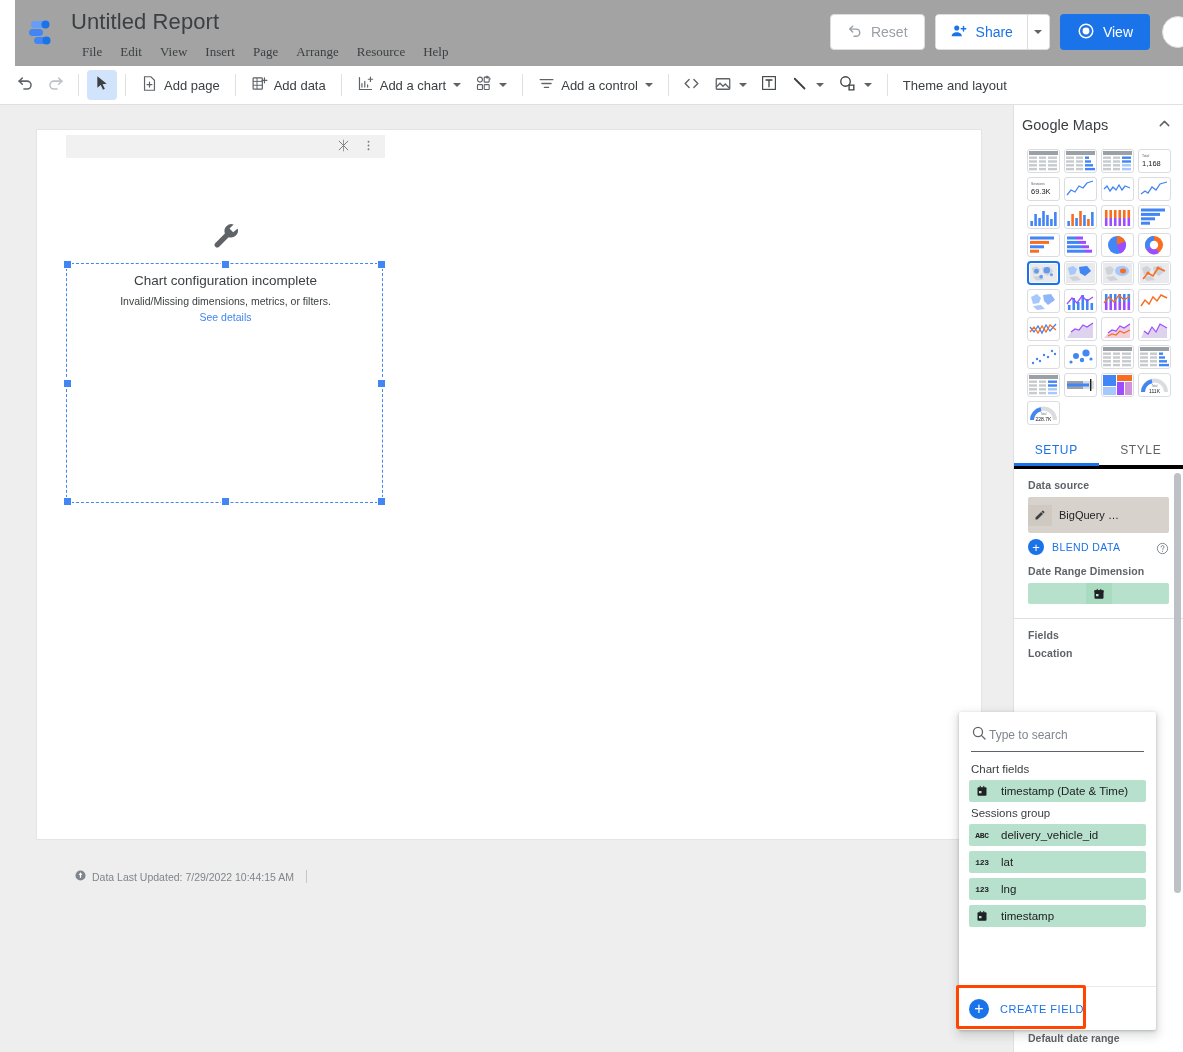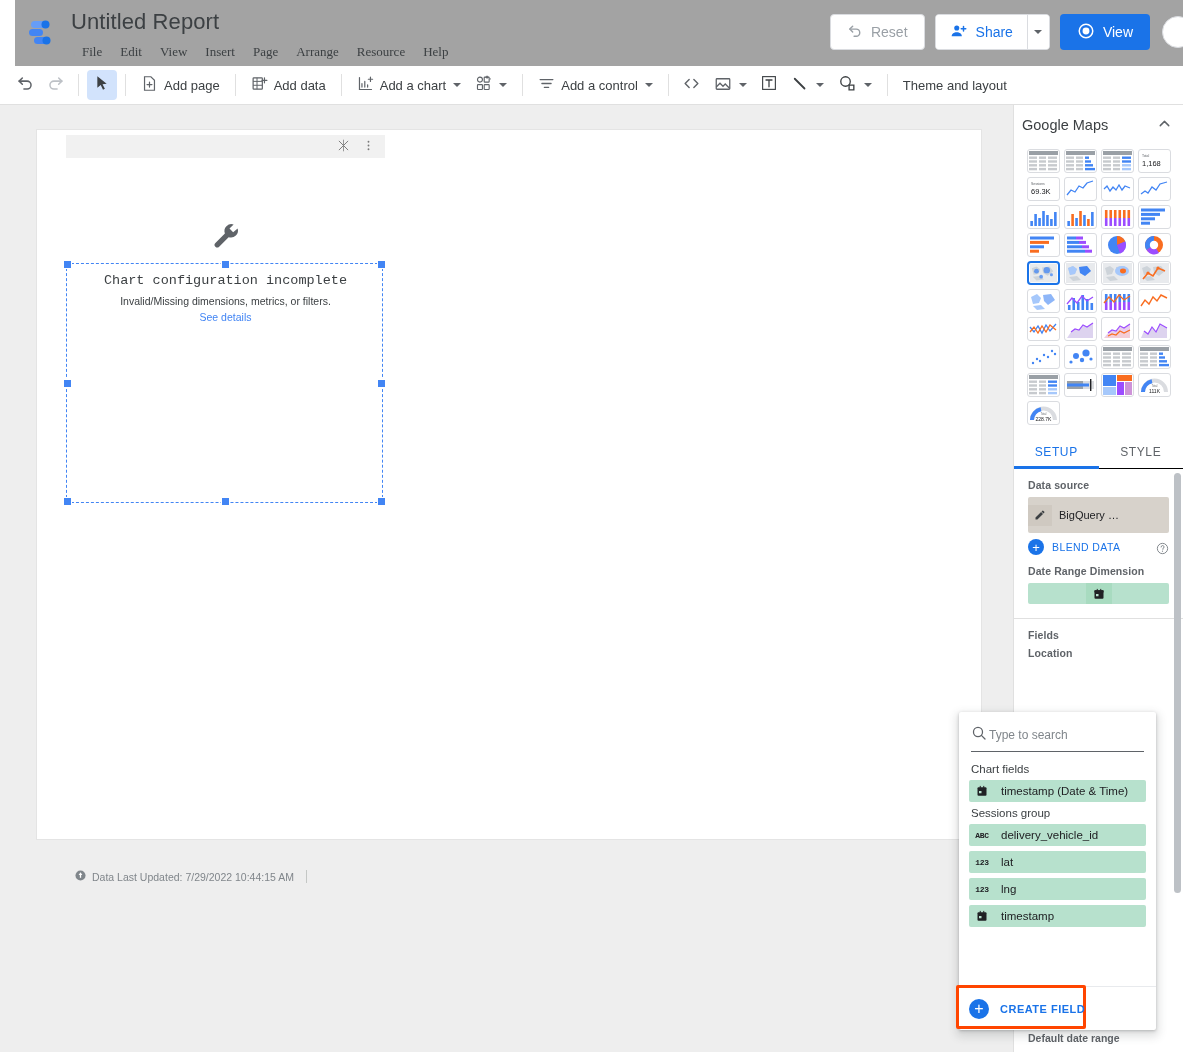--- a/index.html
+++ b/index.html
@@ -97,21 +97,21 @@
   }
   .chart-widget-header {
     position:absolute; left:0; top:0; width:319px; height:23px; background:#f1f1f1;
     display:flex; align-items:center; justify-content:flex-end; gap:12px; padding-right:10px;
   }
   .chart-body {
     position:absolute; left:0; top:23px; width:319px; height:228px; background:#fff;
     display:flex; flex-direction:column; align-items:center; justify-content:center;
   }
   .wrench-icon { margin-bottom:16px; }
-  .chart-err-title { font-size:13.5px; color:#3c4043; line-height:18px; margin-bottom:4px;font-family:Liberation Mono, monospace; }
+  .chart-err-title { font-size:13.5px; color:#3c4043; line-height:18px; margin-bottom:4px; }
   .chart-err-sub { font-size:10.5px; color:#3c4043; line-height:14px; }
   .chart-err-link { font-size:10.5px; color:#4285f4; margin-top:3px; }
 
   
   .selection {
     position:absolute; left:66px; top:158px; width:317px; height:240px;
     border:1px dashed #4285f4; pointer-events:none;
   }
   .handle {
     position:absolute; width:7px; height:7px; background:#4285f4;
@@ -145,21 +145,21 @@
     width:170px;
   }
   .gal-cell {
     width:33px; height:24px; border:1px solid #dadce0; border-radius:3px;
     background:#fff; display:flex; align-items:center; justify-content:center;
     overflow:hidden; flex:0 0 auto; position:relative;
   }
   .gal-cell.selected { border:2px solid #1a73e8; border-radius:4px; }
 
   .tabs-row {
-    display:flex; border-bottom:1px solid #000000; height:34px; margin-top:4px;
+    display:flex; border-bottom:4px solid #000000; height:34px; margin-top:4px;
   }
   .tab {
     flex:1; display:flex; align-items:center; justify-content:center;
     font-size:12px; letter-spacing:0.6px; color:#5f6368; font-weight:500;
     position:relative;
   }
   .tab.active { color:#1a73e8; }
   .tab.active::after {
     content:""; position:absolute; bottom:-1px; left:0; right:0; height:3px; background:#1a73e8;
   }
@@ -249,21 +249,21 @@
   .fd-create-highlight {
     position:absolute; left:-3px; top:-2px; width:130px; height:44px;
     border:3px solid #ff4500; border-radius:2px; pointer-events:none;
   }
   .fd-create-btn { display:flex; align-items:center; gap:11px; position:relative; z-index:2; }
   .fd-create-plus {
     width:20px; height:20px; border-radius:50%; background:#1a73e8; color:#fff;
     display:flex; align-items:center; justify-content:center; font-size:16px; line-height:1;
     flex:0 0 auto;
   }
-  .fd-create-text { font-size:11px; color:#1a73e8; font-weight:700; letter-spacing:0.5px; }
+  .fd-create-text { font-size:11px; color:#1a73e8; font-weight:400; letter-spacing:0.5px; }
 </style>
 </head>
 <body>
 
 <div id="app">
 
   <div class="header">
     <div class="logo-wrap">
       <svg class="logo-svg" width="32" height="30" viewBox="0 0 32 30">
         <rect x="2" y="3" width="14" height="7" rx="3.5" fill="#669df6"></rect>

